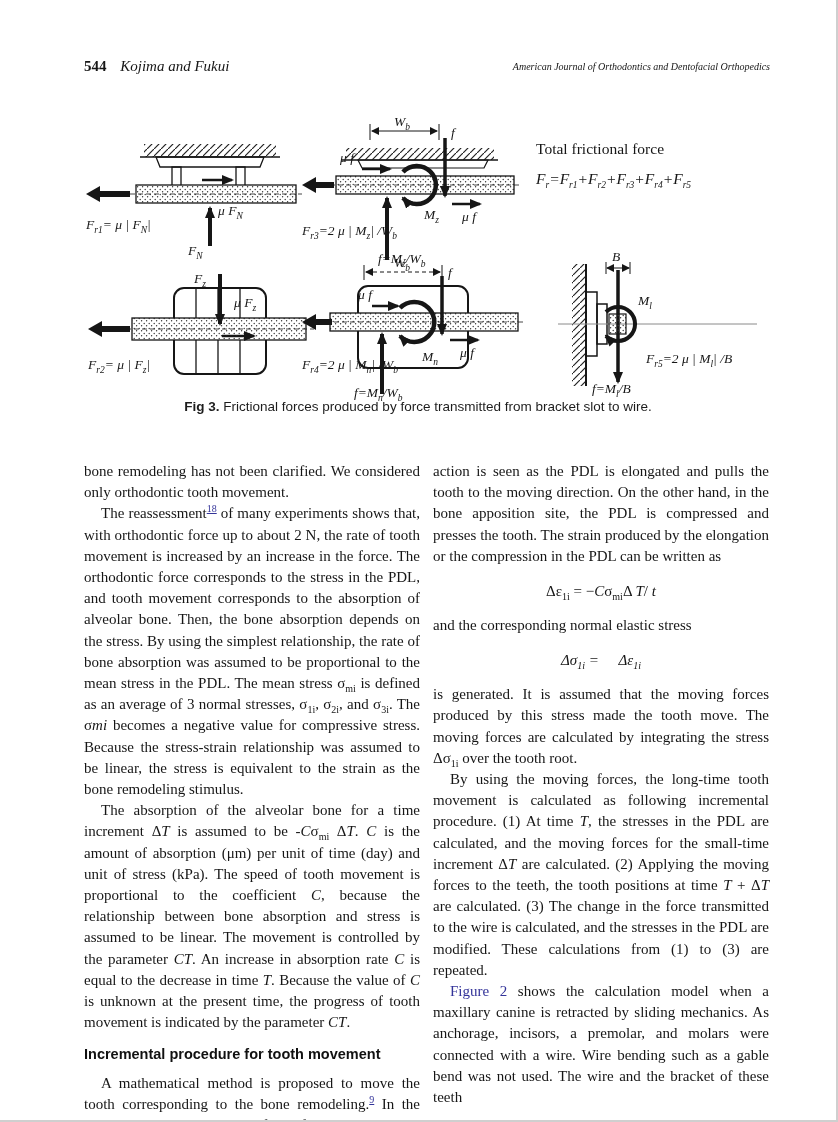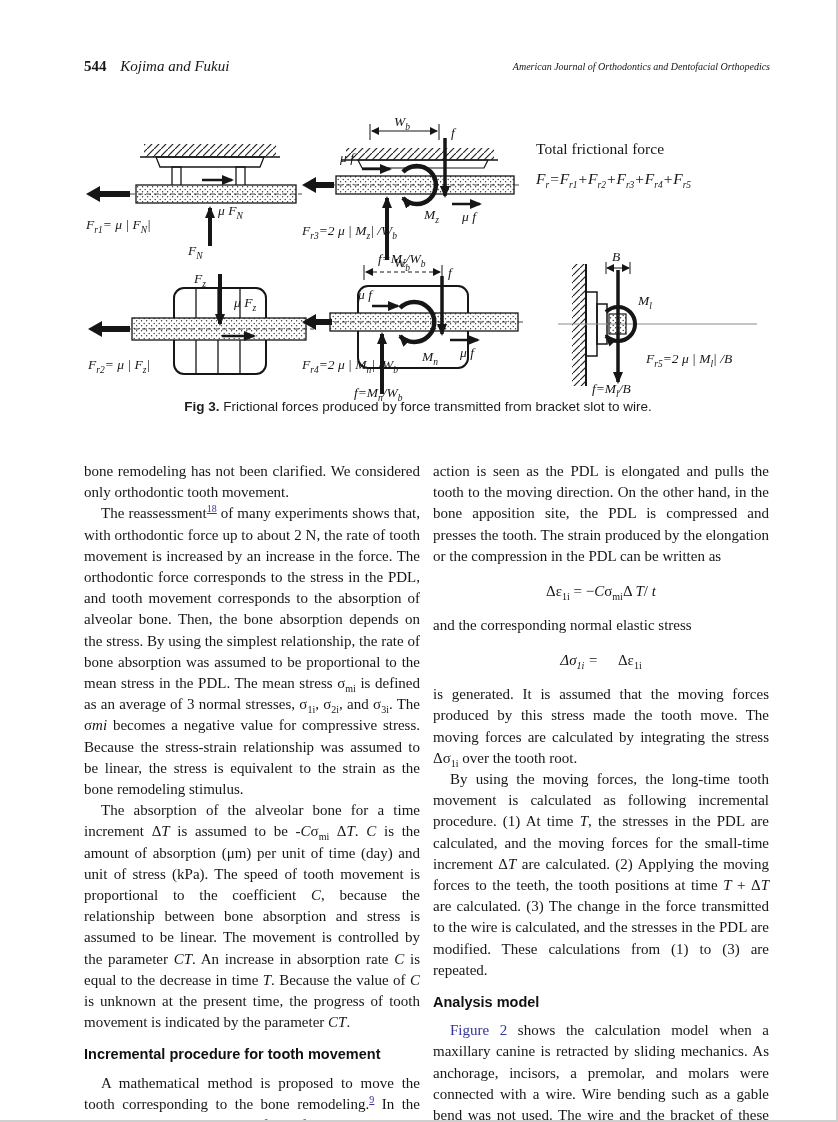--- a/index.html
+++ b/index.html
@@ -249,22 +249,21 @@
       <p class="ind">The absorption of the alveolar bone for a time increment Δ<i>T</i> is assumed to be -<i>C</i>σ<sub>mi</sub> Δ<i>T</i>. <i>C</i> is the amount of absorption (μm) per unit of time (day) and unit of stress (kPa). The speed of tooth movement is proportional to the coefficient <i>C</i>, because the relationship between bone absorption and stress is assumed to be linear. The movement is controlled by the parameter <i>CT</i>. An increase in absorption rate <i>C</i> is equal to the decrease in time <i>T</i>. Because the value of <i>C</i> is unknown at the present time, the progress of tooth movement is indicated by the parameter <i>CT</i>.</p>
       <h3>Incremental procedure for tooth movement</h3>
       <p class="ind">A mathematical method is proposed to move the tooth corresponding to the bone remodeling.<span class="ref"><sup>9</sup></span> In the bone absorption site, the surface of the alveolar bone shifts to the outside from that of the tooth root. This</p>
     </div>
     <div class="col">
       <p>action is seen as the PDL is elongated and pulls the tooth to the moving direction. On the other hand, in the bone apposition site, the PDL is compressed and presses the tooth. The strain produced by the elongation or the compression in the PDL can be written as</p>
       <div class="equation">Δε<sub>1i</sub> = −<i>C</i>σ<sub>mi</sub>Δ <i>T</i>/ <i>t</i></div>
       <p>and the corresponding normal elastic stress</p>
       <div class="equation">
         <span style="font-style:italic;">Δσ<sub>1i</sub> =</span>
-        <span style="margin-left:16px;">Δε<sub>1i</sub></span>
+        <span style="font-style:italic;margin-left:16px;">Δε<sub>1i</sub></span>
       </div>
       <p>is generated. It is assumed that the moving forces produced by this stress made the tooth move. The moving forces are calculated by integrating the stress Δσ<sub>1i</sub> over the tooth root.</p>
       <p class="ind">By using the moving forces, the long-time tooth movement is calculated as following incremental procedure. (1) At time <i>T</i>, the stresses in the PDL are calculated, and the moving forces for the small-time increment Δ<i>T</i> are calculated. (2) Applying the moving forces to the teeth, the tooth positions at time <i>T</i> + Δ<i>T</i> are calculated. (3) The change in the force transmitted to the wire is calculated, and the stresses in the PDL are modified. These calculations from (1) to (3) are repeated.</p>
-      <h3>Analysis model</h3>
       <p class="ind"><span class="ref">Figure 2</span> shows the calculation model when a maxillary canine is retracted by sliding mechanics. As anchorage, incisors, a premolar, and molars were connected with a wire. Wire bending such as a gable bend was not used. The wire and the bracket of these teeth</p>
     </div>
   </div>
 
 </div>
 
 </body></html>

